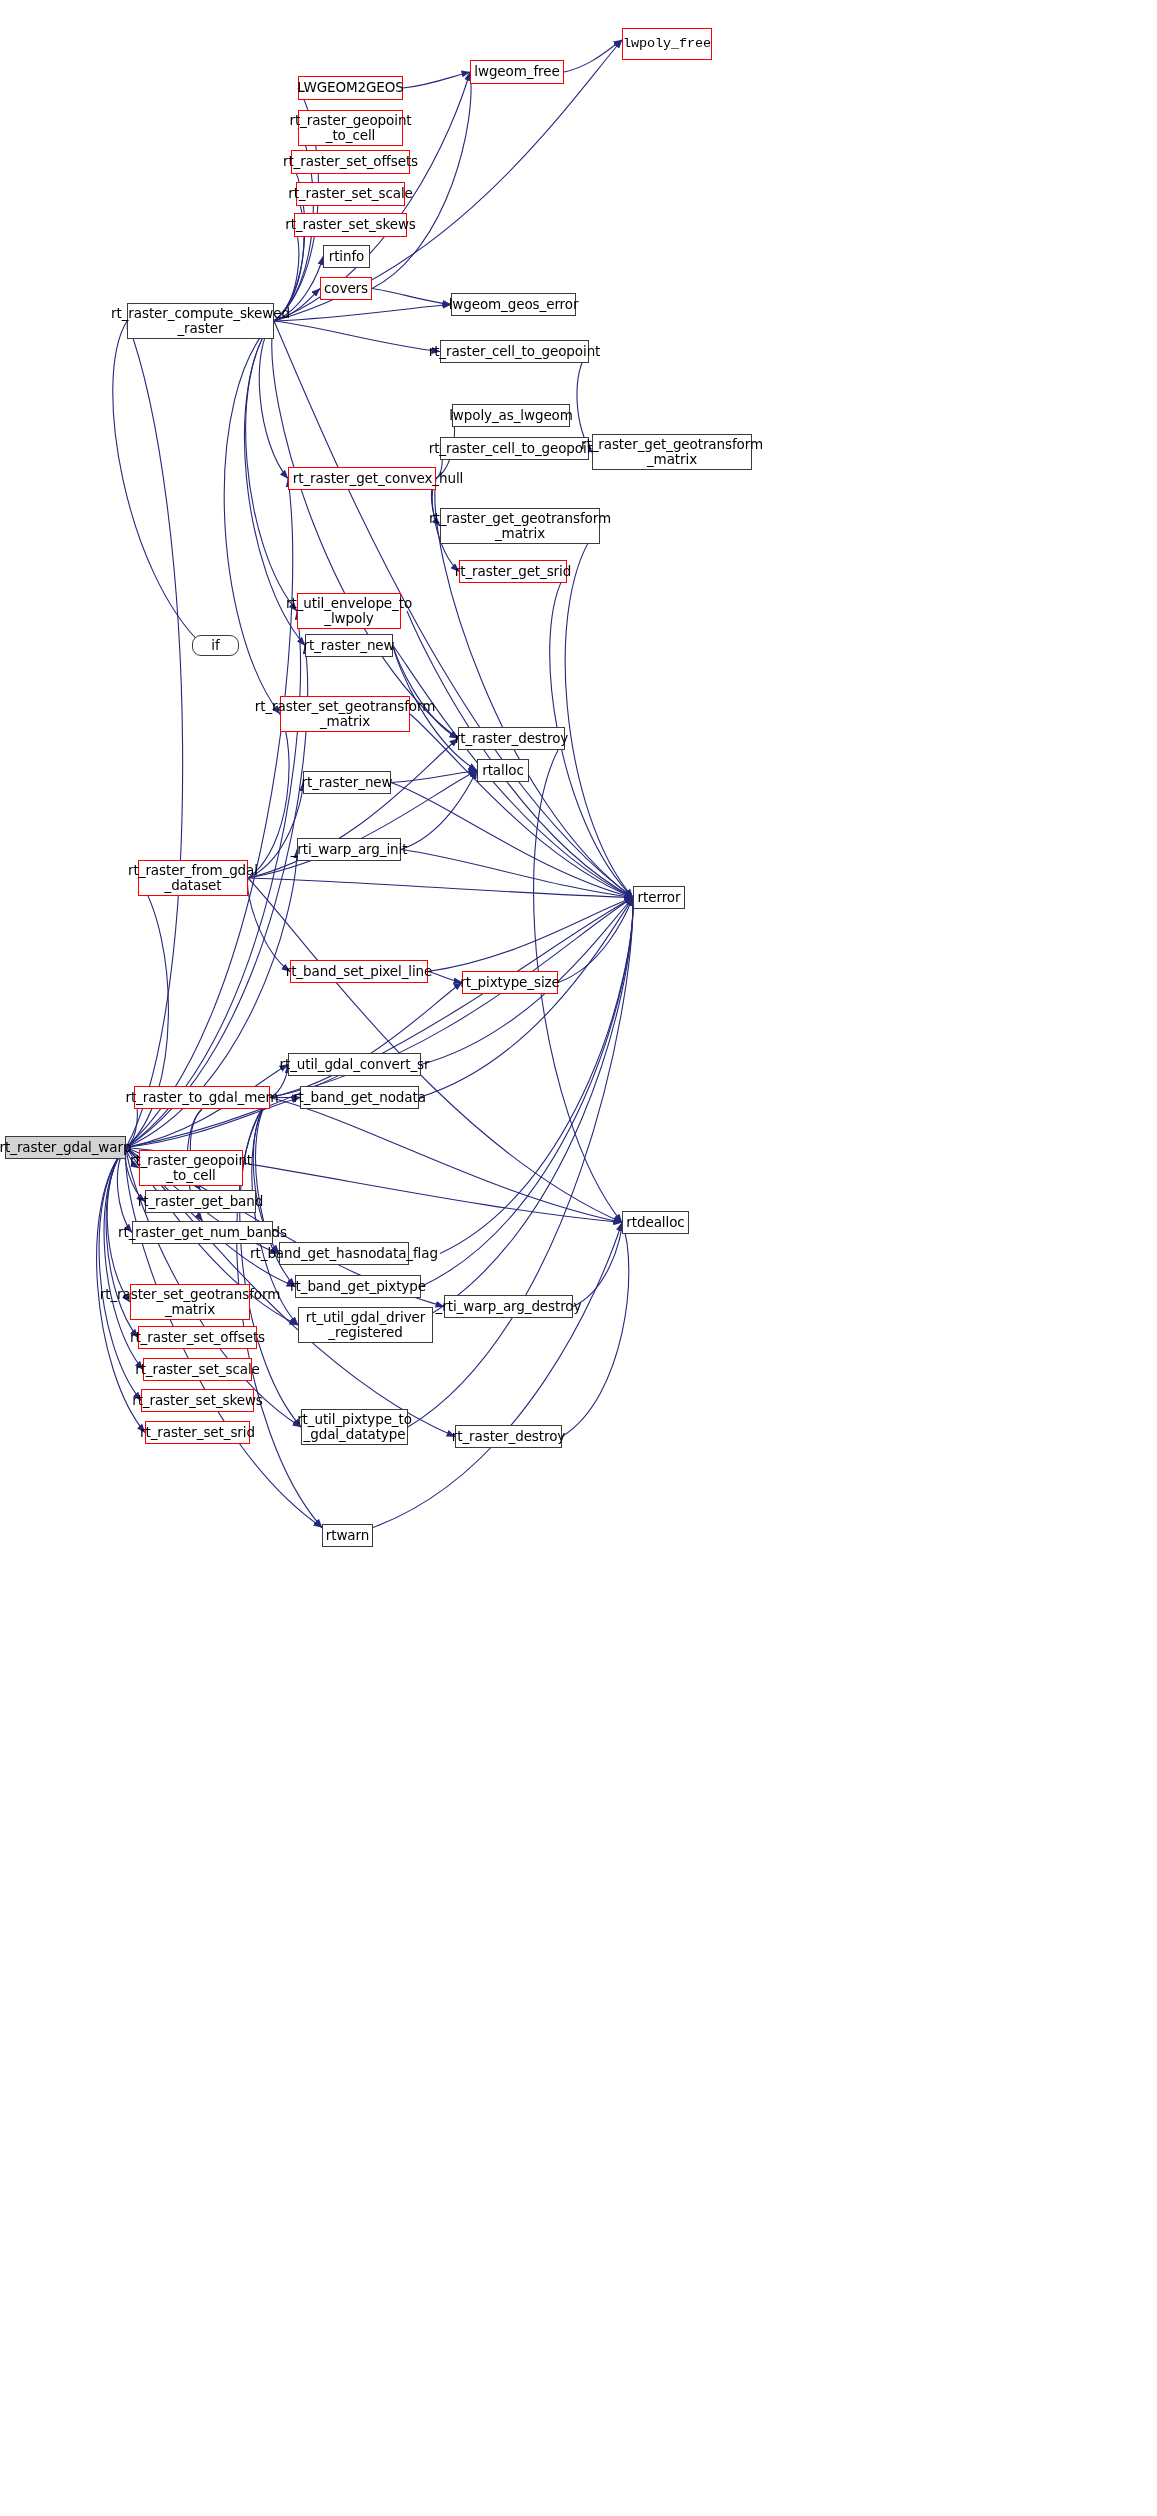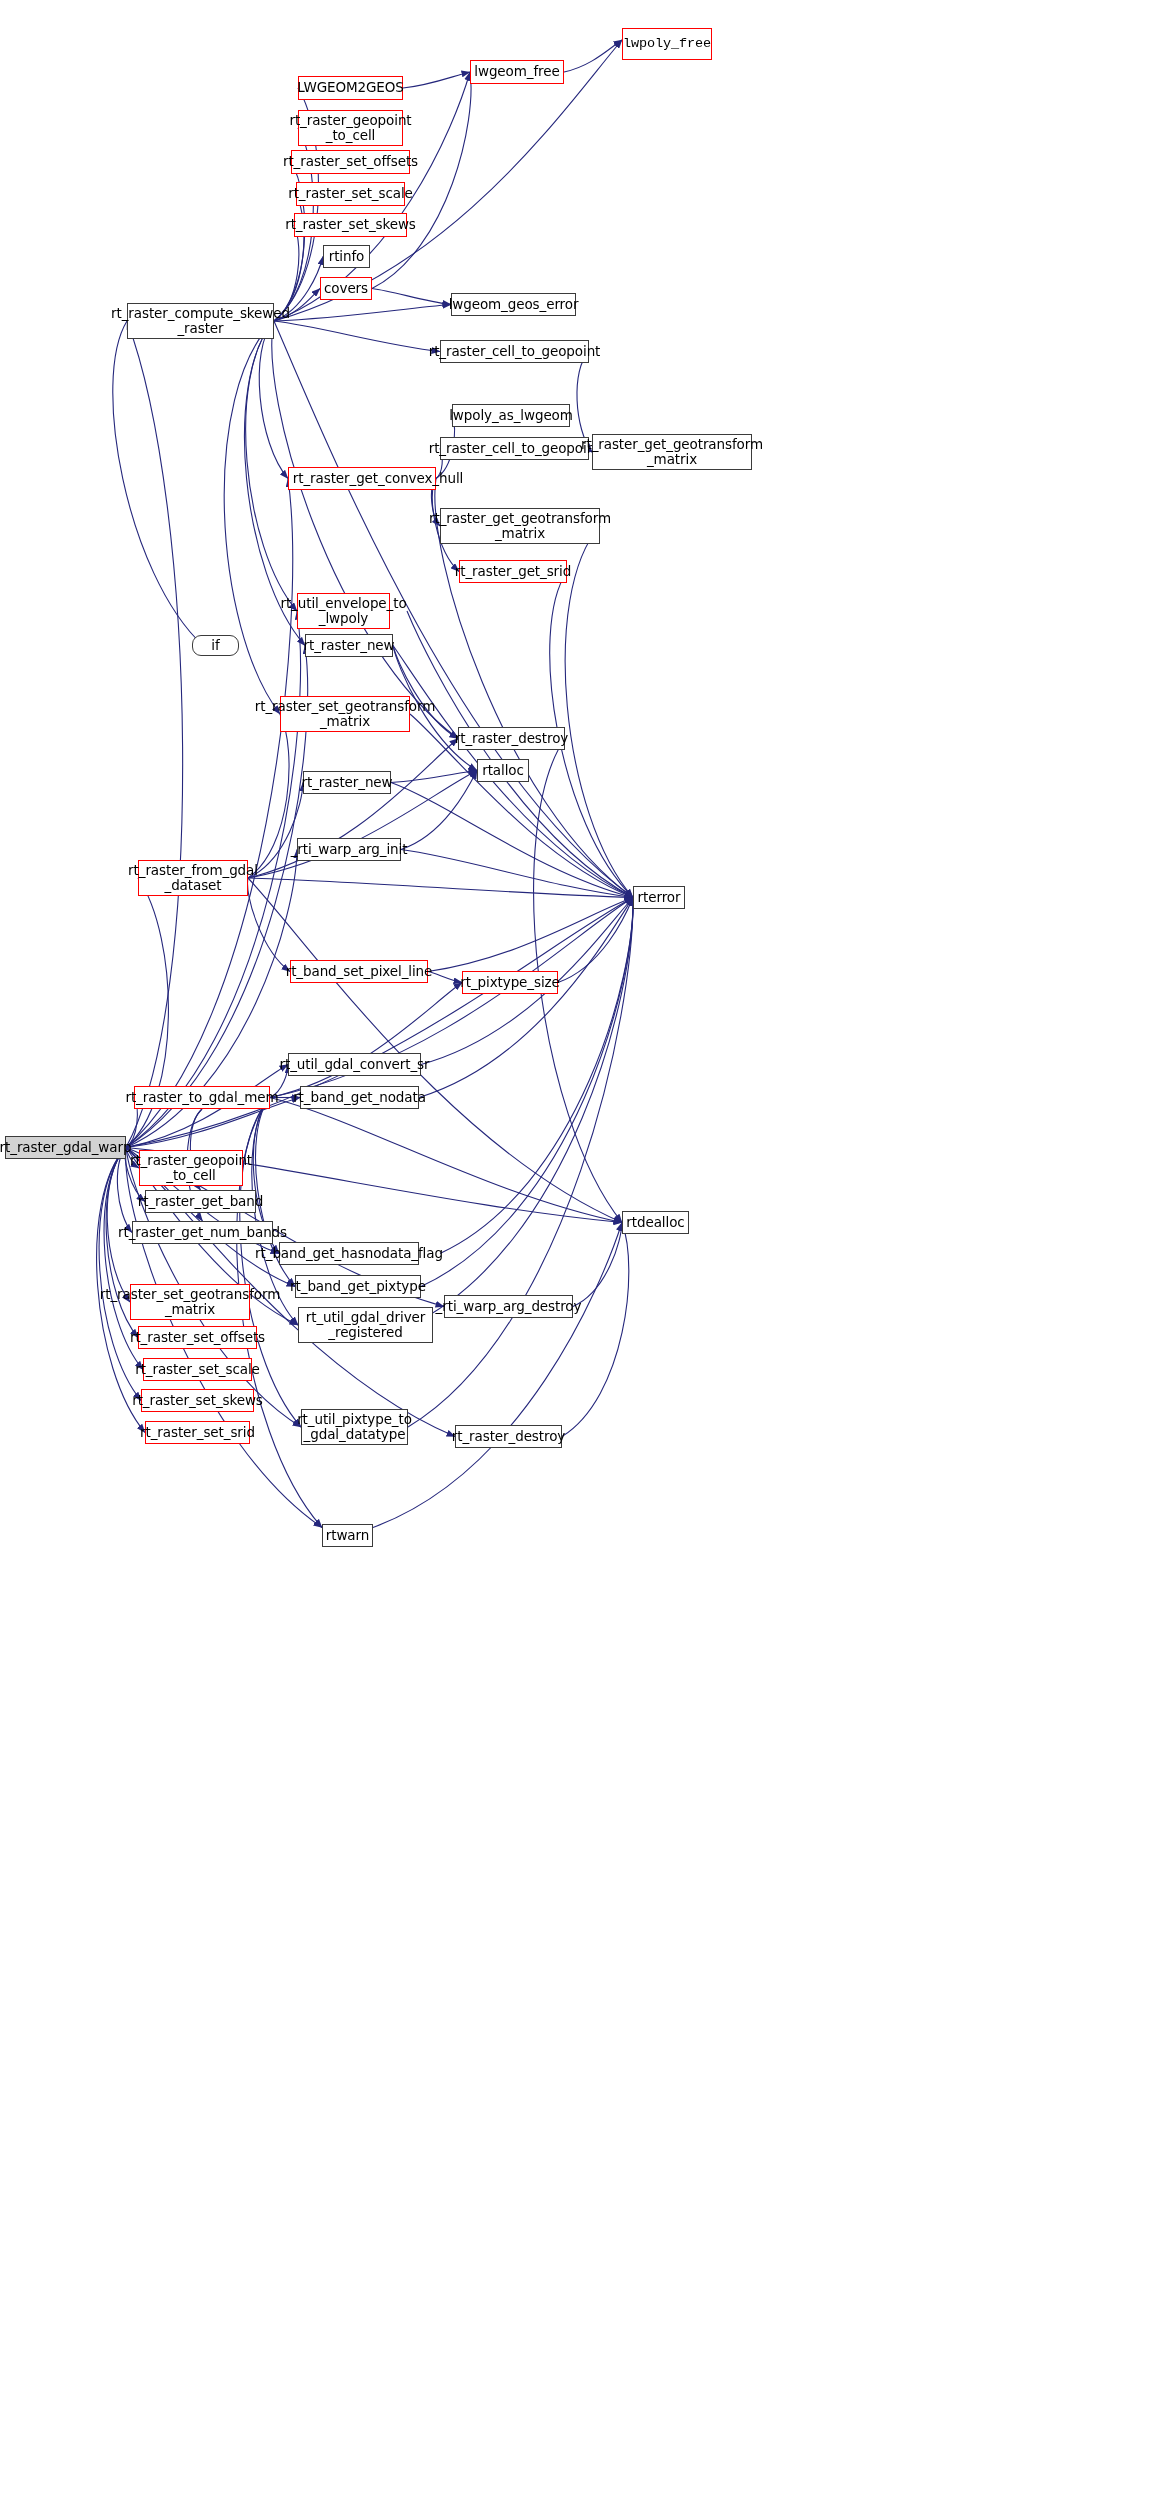--- a/index.html
+++ b/index.html
@@ -141,21 +141,21 @@
 _raster</div>
       <div class="node blk" style="left: 440px; top: 340px; width: 149px; height: 23px;">rt_raster_cell_to_geopoint</div>
       <div class="node blk" style="left: 452px; top: 404px; width: 118px; height: 23px;">lwpoly_as_lwgeom</div>
       <div class="node blk" style="left: 440px; top: 437px; width: 149px; height: 23px;">rt_raster_cell_to_geopoint</div>
       <div class="node blk" style="left: 592px; top: 434px; width: 160px; height: 36px;">rt_raster_get_geotransform
 _matrix</div>
       <div class="node red" style="left: 288px; top: 467px; width: 148px; height: 23px; padding-left: 32px;">rt_raster_get_convex_hull</div>
       <div class="node blk" style="left: 440px; top: 508px; width: 160px; height: 36px;">rt_raster_get_geotransform
 _matrix</div>
       <div class="node red" style="left: 459px; top: 560px; width: 108px; height: 23px;">rt_raster_get_srid</div>
-      <div class="node red" style="left: 297px; top: 593px; width: 93px; height: 36px;">rt_util_envelope_to
+      <div class="node red" style="left: 297px; top: 593px; width: 104px; height: 36px;">rt_util_envelope_to
 _lwpoly</div>
       <div class="node blk" style="left: 192px; top: 635px; width: 47px; height: 21px; border-radius: 9px;">if</div>
       <div class="node blk" style="left: 305px; top: 634px; width: 88px; height: 23px;">rt_raster_new</div>
       <div class="node red" style="left: 280px; top: 696px; width: 130px; height: 36px;">rt_raster_set_geotransform
 _matrix</div>
       <div class="node blk" style="left: 458px; top: 727px; width: 107px; height: 23px;">rt_raster_destroy</div>
       <div class="node blk" style="left: 477px; top: 759px; width: 52px; height: 23px;">rtalloc</div>
       <div class="node blk" style="left: 303px; top: 771px; width: 88px; height: 23px;">rt_raster_new</div>
       <div class="node blk" style="left: 297px; top: 838px; width: 104px; height: 23px;">_rti_warp_arg_init</div>
       <div class="node red" style="left: 138px; top: 860px; width: 110px; height: 36px;">rt_raster_from_gdal
@@ -165,21 +165,21 @@
       <div class="node red" style="left: 462px; top: 971px; width: 96px; height: 23px;">rt_pixtype_size</div>
       <div class="node blk" style="left: 288px; top: 1053px; width: 133px; height: 23px;">rt_util_gdal_convert_sr</div>
       <div class="node blk" style="left: 300px; top: 1086px; width: 119px; height: 23px;">rt_band_get_nodata</div>
       <div class="node red" style="left: 134px; top: 1086px; width: 136px; height: 23px;">rt_raster_to_gdal_mem</div>
       <div class="node cur" style="left: 5px; top: 1136px; width: 121px; height: 23px;">rt_raster_gdal_warp</div>
       <div class="node red" style="left: 139px; top: 1150px; width: 104px; height: 36px;">rt_raster_geopoint
 _to_cell</div>
       <div class="node blk" style="left: 145px; top: 1190px; width: 111px; height: 23px;">rt_raster_get_band</div>
       <div class="node blk" style="left: 132px; top: 1221px; width: 141px; height: 23px;">rt_raster_get_num_bands</div>
       <div class="node blk" style="left: 622px; top: 1211px; width: 67px; height: 23px;">rtdealloc</div>
-      <div class="node blk" style="left: 279px; top: 1242px; width: 140px; height: 23px;">rt_band_get_hasnodata_flag</div>
+      <div class="node blk" style="left: 279px; top: 1242px; width: 130px; height: 23px;">rt_band_get_hasnodata_flag</div>
       <div class="node blk" style="left: 295px; top: 1275px; width: 126px; height: 23px;">rt_band_get_pixtype</div>
       <div class="node red" style="left: 130px; top: 1284px; width: 120px; height: 36px;">rt_raster_set_geotransform
 _matrix</div>
       <div class="node blk" style="left: 298px; top: 1307px; width: 135px; height: 36px;">rt_util_gdal_driver
 _registered</div>
       <div class="node blk" style="left: 444px; top: 1295px; width: 129px; height: 23px;">_rti_warp_arg_destroy</div>
       <div class="node red" style="left: 138px; top: 1326px; width: 119px; height: 23px;">rt_raster_set_offsets</div>
       <div class="node red" style="left: 143px; top: 1358px; width: 109px; height: 23px;">rt_raster_set_scale</div>
       <div class="node red" style="left: 141px; top: 1389px; width: 113px; height: 23px;">rt_raster_set_skews</div>
       <div class="node red" style="left: 145px; top: 1421px; width: 105px; height: 23px;">rt_raster_set_srid</div>

